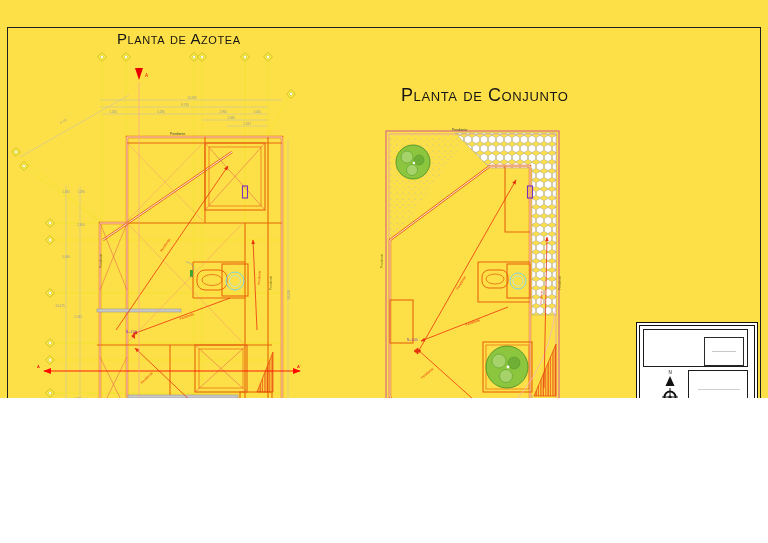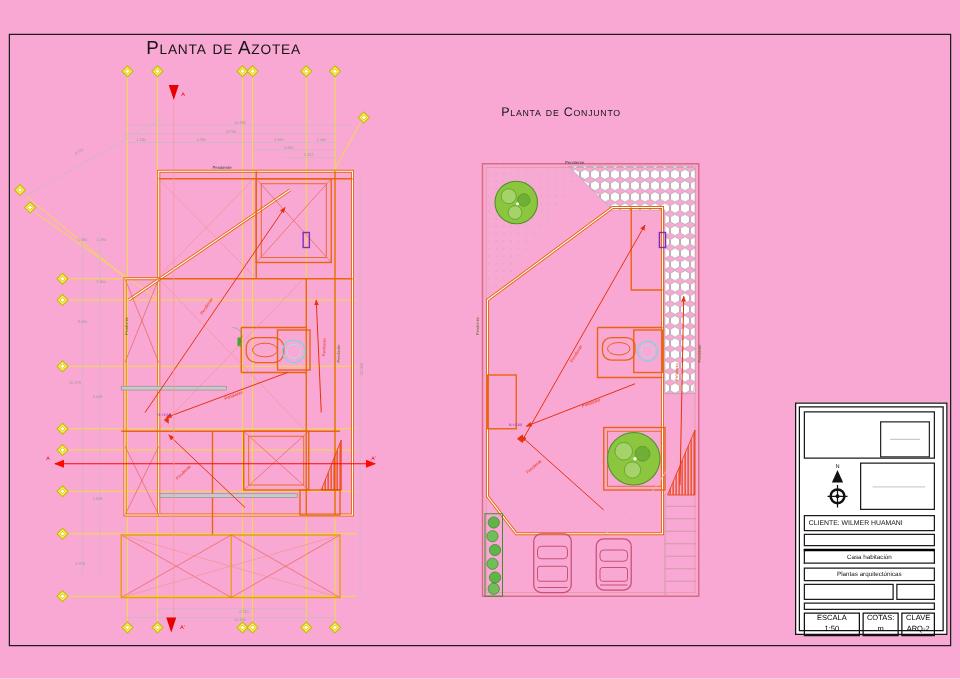--- a/index.html
+++ b/index.html
@@ -1,23 +1,23 @@
 <!DOCTYPE html>
 <html><head>
 <meta charset="utf-8">
 <style>
   html,body{margin:0;padding:0;background:#fff;}
-  .sheet{position:relative;width:768px;height:543px;background:#f9a8d4;overflow:hidden;
+  .sheet{position:relative;width:768px;height:398px;background:#fde047;overflow:hidden;
          font-family:"Liberation Sans",sans-serif;}
   .frame{position:absolute;left:7px;top:27px;width:754px;height:490px;
          border:1.6px solid #1e1e1e;box-sizing:border-box;}
   .plan-title{position:absolute;font-variant:small-caps;color:#151515;
               letter-spacing:.6px;white-space:nowrap;}
   .title-az{left:117px;top:30px;font-size:15px;}
-  .title-cj{left:401px;top:85px;font-size:10px;}
+  .title-cj{left:401px;top:85px;font-size:18px;}
   svg.draw{position:absolute;left:0;top:0;}
   
   .tb{position:absolute;left:636px;top:322px;width:122px;height:186px;
       border:1.6px solid #111;box-sizing:border-box;background:#fff;}
   .tb-in{position:absolute;left:2px;top:2px;right:2px;bottom:2px;border:1px solid #111;}
   .tb-box{position:absolute;border:1px solid #1c1c1c;box-sizing:border-box;background:#fff;}
   .tb-logo{left:3px;top:3px;width:105px;height:38px;border-width:1.4px;}
   .tb-logo-inner{position:absolute;right:3px;top:7px;width:38px;height:27px;border:1px solid #2a2a2a;}
   .tb-logo-inner::after{content:"";position:absolute;left:7px;top:13px;width:24px;height:1px;background:#c9c9c9;}
   .tb-sig{left:48px;top:44px;width:60px;height:38px;}

